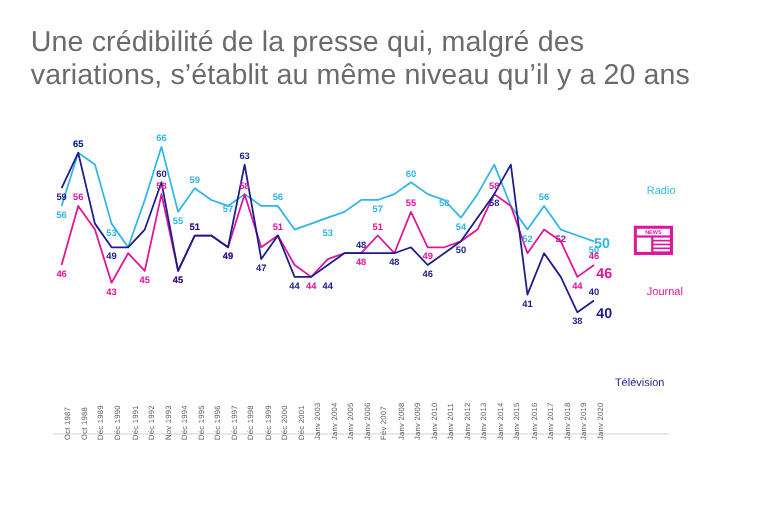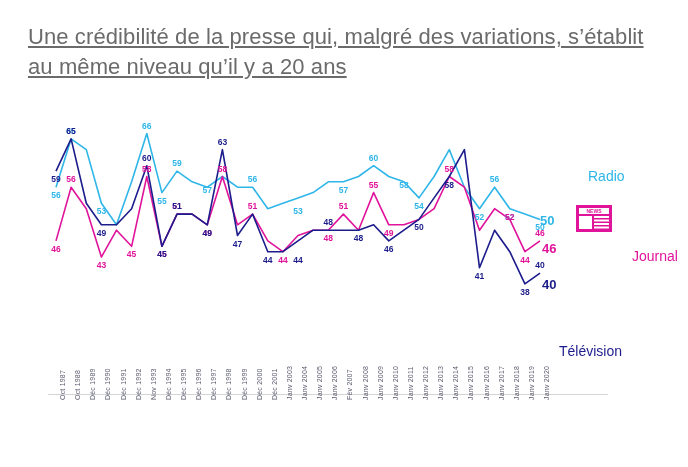--- a/index.html
+++ b/index.html
@@ -12,53 +12,51 @@
     background: #ffffff;
     font-family: "Liberation Sans", sans-serif;
     overflow: hidden;
     position: relative;
   }
   #title {
     position: absolute;
     left: 28px;
     top: 22px;
     width: 620px;
-    font-size: 22px;
+    font-size: 26px;
     line-height: 30px;
     color: #6b6b6b;
     font-weight: 400;
     letter-spacing: 0.1px;
-    text-decoration: underline;
   }
   #chart-area {
     position: absolute;
     left: 0;
     top: 100px;
     width: 688px;
     height: 300px;
   }
   svg.plot {
     position: absolute;
     left: 0;
     top: 0;
   }
   .series-label {
     position: absolute;
-    font-size: 14px;
+    font-size: 10px;
   }
   #label-radio {
     left: 588px;
     top: 68px;
     color: #2fb6e8;
   }
   #label-journal {
     left: 588px;
-    top: 148px;
+    top: 160px;
     color: #e0149b;
-    margin-left: 44px;
   }
   #label-television {
     left: 559px;
     top: 243px;
     color: #1c1c8c;
   }
   #endval-radio {
     position: absolute;
     left: 540px;
     top: 113px;

